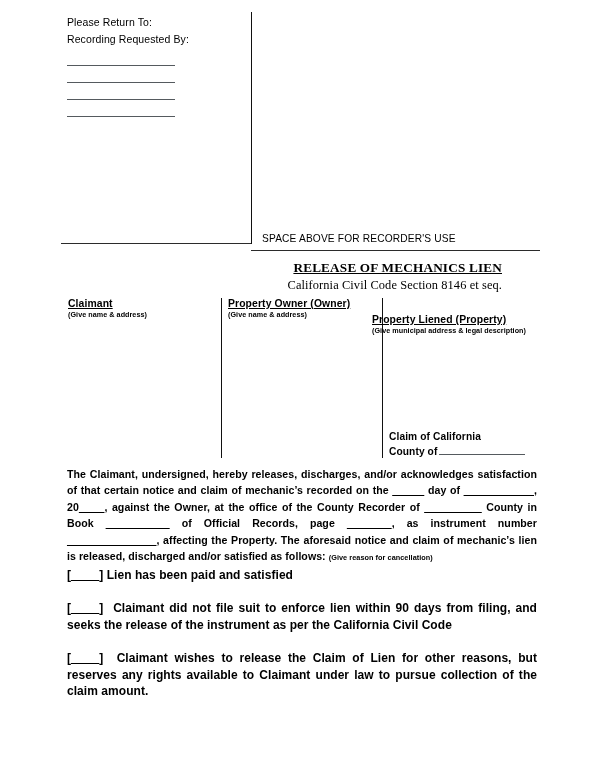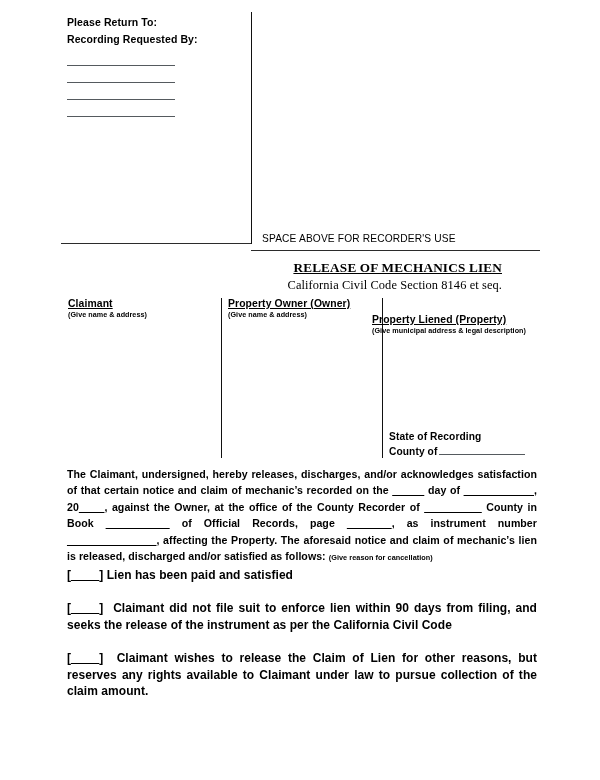--- a/index.html
+++ b/index.html
@@ -22,21 +22,21 @@
     left: 0;
     top: 0;
     width: 600px;
     height: 252px;
   }
   #return-to-label {
     position: absolute;
     left: 67px;
     top: 14px;
     font-size: 10.5px;
-    font-weight: bold;
+    font-weight: normal;
     line-height: 17px;
     letter-spacing: 0.1px;
     white-space: pre-line;
   }
   #return-address-lines {
     position: absolute;
     left: 67px;
     top: 49px;
     width: 108px;
   }
@@ -243,21 +243,21 @@
     <div class="party-heading">Property Owner (Owner)</div>
     <div class="party-hint">(Give name &amp; address)</div>
   </div>
 
   <div class="party-col" id="party-col-property">
     <div class="party-heading">Property Liened (Property)</div>
     <div class="party-hint">(Give municipal address &amp; legal description)</div>
   </div>
 
   <div id="state-county-block">
-    <span>State of Recording</span><br>
+    <span>Claim of California</span><br>
     <span>County of</span><span id="county-blank-line"></span>
   </div>
 </div>
 
 <div id="body-section">
   <div id="recital-paragraph">
     <span>The Claimant, undersigned, hereby releases, discharges, and/or acknowledges satisfaction of that certain notice and claim of mechanic’s recorded on the </span><span class="u">_____</span><span> day of </span><span class="u">___________</span><span>, 20</span><span class="u">____</span><span>, against the Owner, at the office of the County Recorder of </span><span class="u">_________</span><span> County in Book </span><span class="u">__________</span><span> of Official Records, page </span><span class="u">_______</span><span>, as instrument number </span><span class="u">______________</span><span>, affecting the Property.   The aforesaid notice and claim of mechanic’s lien is released, discharged and/or satisfied as follows:  </span><span class="reason-hint">(Give reason for cancellation)</span>
   </div>
 </div>
 

